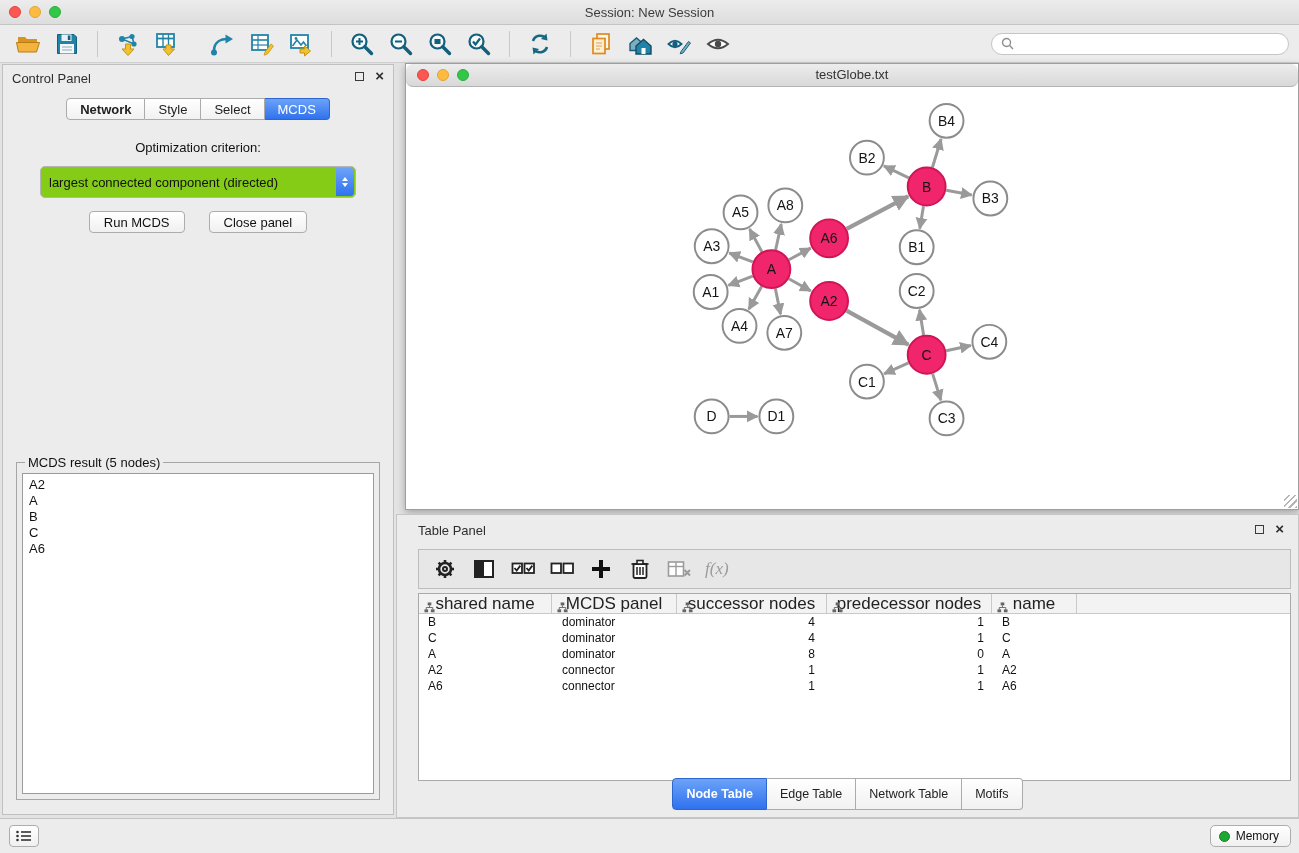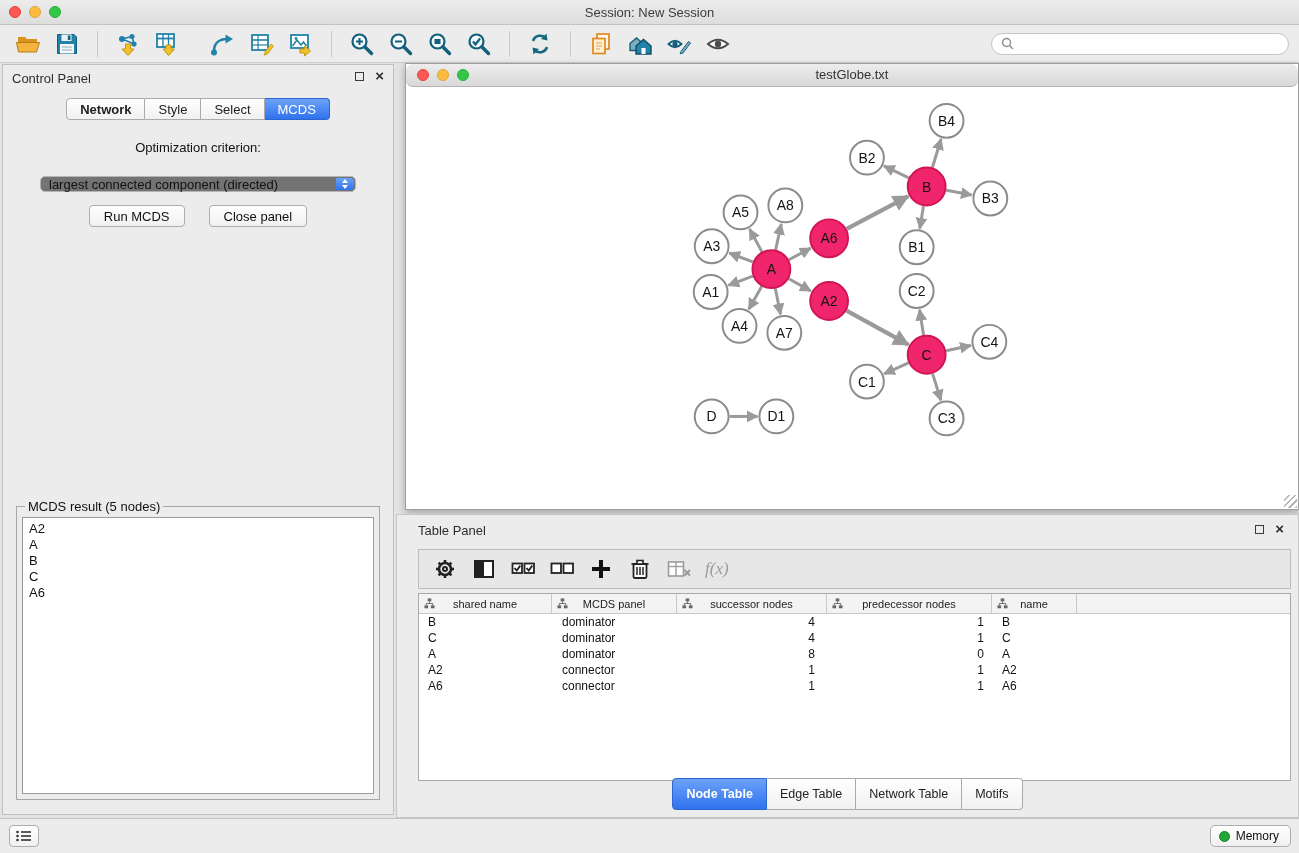--- a/index.html
+++ b/index.html
@@ -38,34 +38,34 @@
   .ph-icons { position:absolute; right:9px; top:5px; display:flex; gap:11px; align-items:center; }
   .float-icon { width:9px; height:9px; border:1.5px solid #3A3A3A; display:inline-block; }
   .close-x { font-size:15px; font-weight:bold; color:#2E2E2E; line-height:12px; }
   .seg-tabs { display:flex; justify-content:center; margin-top:9px; }
   .seg-tab { font-size:13px; padding:0 13px; background:linear-gradient(#FFFFFF,#F1F1F1);
     border:1px solid #ABABAB; border-left:none; color:#222; height:22px; display:flex; align-items:center; }
   .seg-tab:first-child { border-left:1px solid #ABABAB; border-radius:4px 0 0 4px;font-weight:bold; }
   .seg-tab:last-child { border-radius:0 4px 4px 0; }
   .seg-tab.active { background:linear-gradient(#6CA2F8,#2F72EE); color:#fff; border-color:#2E66D0; }
   .opt-label { text-align:center; font-size:13px; margin-top:20px; color:#111; }
-  .combo { margin:21px auto 0; width:316px; height:16px; background:#737373; border:1px solid #B4B4B4;
+  .combo { margin:11px auto 0; width:316px; height:32px; background:#84cc16; border:1px solid #B4B4B4;
     border-radius:5px; position:relative; display:flex; align-items:center; }
   .combo-text { font-size:13px; padding-left:8px; color:#111; white-space:nowrap; }
   .combo-stepper { position:absolute; right:1px; top:1px; bottom:1px; width:18px;
     background:linear-gradient(#6CA2F8,#2F72EE); border-radius:0 4px 4px 0;
     display:flex; flex-direction:column; align-items:center; justify-content:center; gap:2px; }
   .combo-stepper i { width:0; height:0; border-left:3.5px solid transparent; border-right:3.5px solid transparent; }
   .combo-stepper .up { border-bottom:4.5px solid #fff; }
   .combo-stepper .down { border-top:4.5px solid #fff; }
   .btn-row { display:flex; justify-content:center; gap:24px; margin-top:13px; }
   .btn { font-family:inherit; font-size:13px; height:22px; padding:0 14px;
     background:linear-gradient(#FFFFFF,#F0F0F0); border:1px solid #ADADAD; border-radius:4px; color:#111; }
   .mcds-fieldset { position:absolute; left:13px; right:13px; top:390px; bottom:14px;
-    border:1px solid #A6A6A6; padding:3px 5px 5px; display:flex; flex-direction:column;margin-top:44px; }
+    border:1px solid #A6A6A6; padding:3px 5px 5px; display:flex; flex-direction:column; }
   .mcds-fieldset legend { font-size:13px; padding:0 3px; margin-left:3px; color:#111; }
   .result-list { flex:1; background:#fff; border:1px solid #9B9B9B; font-size:13px; padding:3px 6px; overflow:hidden; }
   .result-item { line-height:16px; color:#111; }
 
   
   .net-window { position:absolute; left:405px; top:0; width:894px; height:447px;
     border:1px solid #9E9E9E; background:#fff; box-shadow:0 3px 8px rgba(0,0,0,0.28); }
   .net-titlebar { height:23px; background:linear-gradient(#EDEDED,#D8D8D8); border-bottom:1px solid #B3B3B3; position:relative;border-radius:7px; }
   .net-titlebar .win-title { text-align:center; font-size:13px; line-height:22px; color:#333; }
   .net-traffic { position:absolute; left:11px; top:5px; display:flex; gap:8px; }
@@ -83,21 +83,21 @@
   .tp-header .ph-icons { top:8px; right:14px; }
   .tp-body { position:absolute; left:21px; right:7px; top:34px; bottom:36px; }
   .tp-toolbar { height:40px; background:#E7E7E7; border:1px solid #BDBDBD;
     display:flex; align-items:center; padding:0 13px; gap:13px; }
   .tp-ic { display:flex; align-items:center; justify-content:center; width:26px; height:26px; }
   .fx { font-family:"Liberation Serif", serif; font-style:italic; color:#9B9B9B; font-size:17px; }
   .tp-table { position:absolute; top:44px; left:0; right:0; bottom:0; background:#fff;
     border:1px solid #A9A9A9; overflow:hidden; }
   .tp-head { display:flex; height:20px; background:#F3F3F3; border-bottom:1px solid #C9C9C9; }
   .th-cell { display:flex; align-items:center; justify-content:center; border-right:1px solid #C9C9C9;
-    font-size:11px; color:#222; position:relative; flex-shrink:0; }
+    font-size:17px; color:#222; position:relative; flex-shrink:0; }
   .th-cell .th-icon { position:absolute; left:5px; top:4px; }
   .th-cell.filler { flex:1; border-right:none; }
   .t-row { display:flex; height:16px; }
   .t-cell { font-size:12px; color:#111; line-height:16px; flex-shrink:0; white-space:nowrap; }
   .t-cell.c0 { padding-left:9px; }
   .t-cell.c1 { padding-left:10px; }
   .t-cell.c2 { text-align:right; padding-right:12px; }
   .t-cell.c3 { text-align:right; padding-right:8px; }
   .t-cell.c4 { padding-left:10px; }
   .tp-tabs { position:absolute; bottom:7px; left:0; right:0; display:flex; justify-content:center; }

